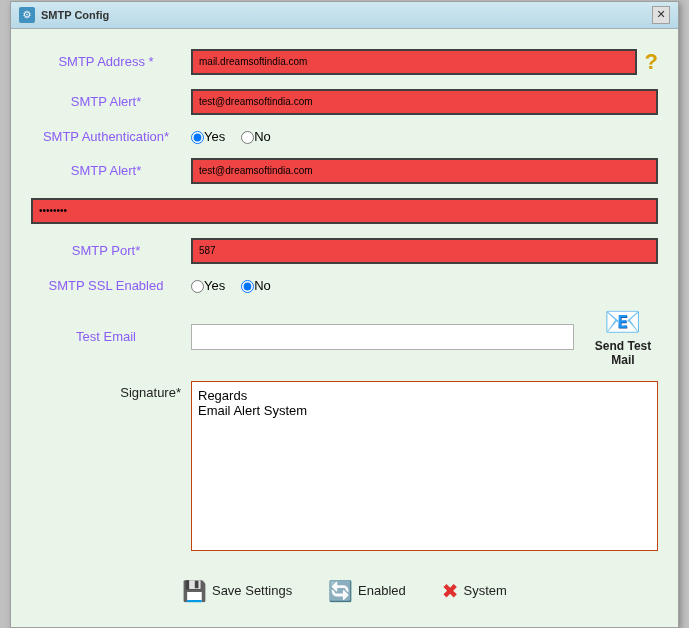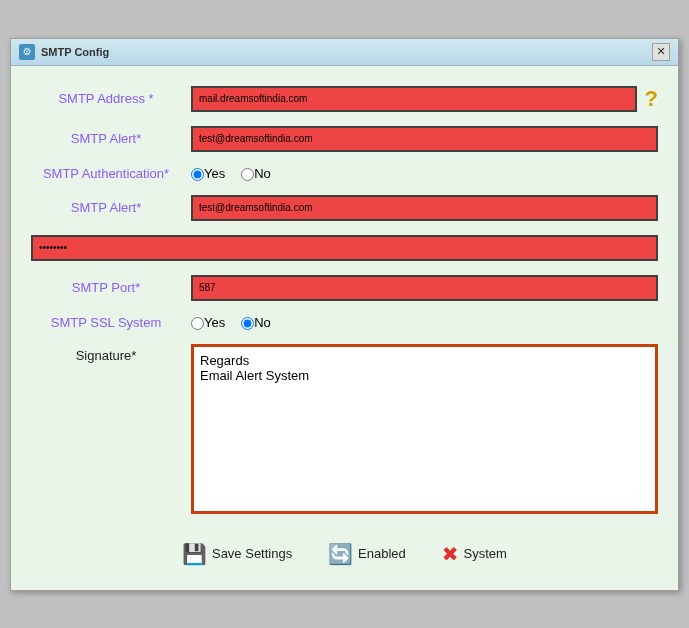--- a/index.html
+++ b/index.html
@@ -138,30 +138,30 @@
       line-height: 1;
       margin-bottom: 2px;
     }
     .signature-row {
       display: flex;
       align-items: flex-start;
       margin-bottom: 16px;
     }
     .signature-label {
       width: 160px;
-      text-align: center;
+      text-align: right;
       padding-right: 10px;
       padding-top: 4px;
       color: #222;
       flex-shrink: 0;
     }
     .signature-textarea {
       flex: 1;
       height: 170px;
-      border: 3px solid #c2410c;
+      border: 1px solid #c2410c;
       background: white;
       padding: 6px;
       font-size: 13px;
       resize: none;
       font-family: 'Segoe UI', Arial, sans-serif;
       outline: none;
     }
     .footer {
       display: flex;
       justify-content: center;
@@ -235,33 +235,41 @@
     <div class="form-row">
       <input class="form-input" type="password" value="password" style="">
     </div>
 
     <div class="form-row">
       <label class="form-label">SMTP Port*</label>
       <input class="form-input" type="text" value="587" style="">
     </div>
 
     <div class="form-row">
-      <label class="form-label">SMTP SSL System</label>
+      <label class="form-label">SMTP SSL Enabled</label>
       <div class="radio-group">
         <label class="radio-item">
           <input type="radio" name="smtp_ssl" value="yes" style="">
           <span>Yes</span>
         </label>
         <label class="radio-item">
           <input type="radio" name="smtp_ssl" value="no" checked="" style="">
           <span>No</span>
         </label>
       </div>
     </div>
 
+    <div class="test-email-row">
+      <label class="form-label">Test Email</label>
+      <input class="test-email-input" type="text" style="">
+      <div class="send-test-mail-btn">
+        <span class="send-mail-icon">📧</span>
+        <span>Send Test<br>Mail</span>
+      </div>
+    </div>
 
     <div class="signature-row">
       <label class="signature-label">Signature*</label>
       <textarea class="signature-textarea" style="">Regards
 Email Alert System</textarea>
     </div>
 
     <div class="footer">
       <button class="footer-btn">
         <span class="btn-icon save-icon">💾</span>

